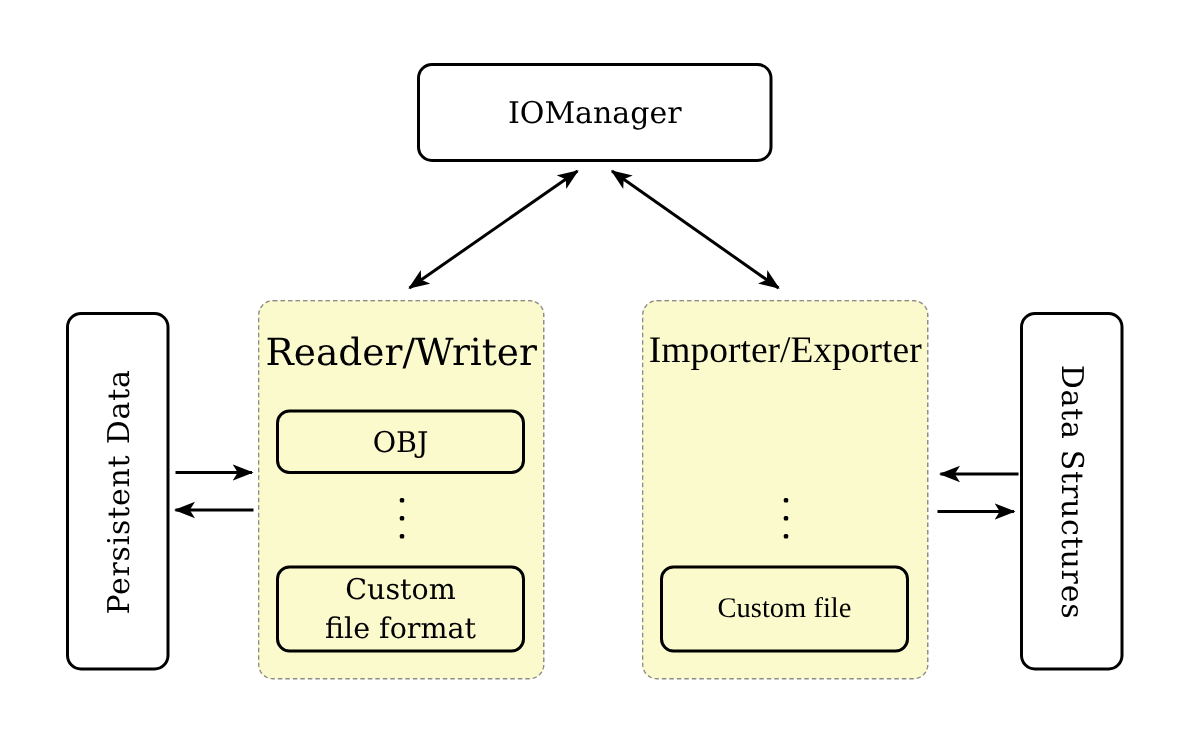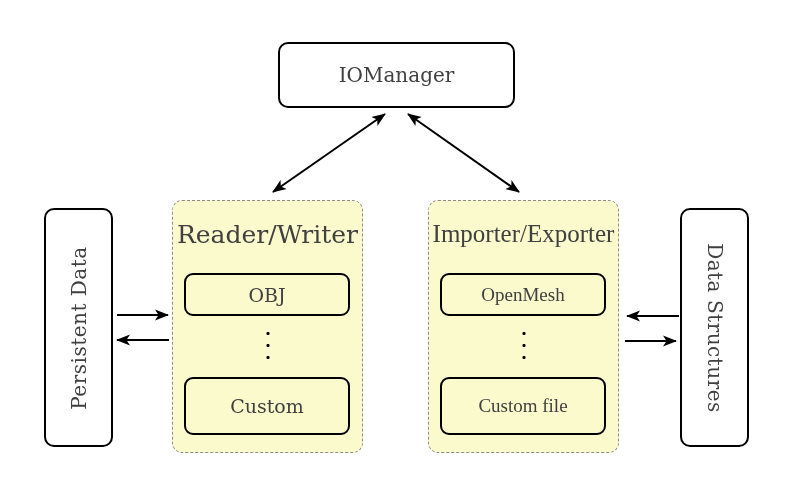--- a/index.html
+++ b/index.html
@@ -2,21 +2,21 @@
 <html><head>
 <meta charset="utf-8">
 <style>
   html, body { margin: 0; padding: 0; background: #ffffff; }
   .canvas {
     position: relative;
     width: 800px;
     height: 489px;
     background: #ffffff;
     font-family: "DejaVu Serif", "Liberation Serif", serif;
-    color: #404040;
+    color: #000000;
     overflow: hidden;
   }
   .node {
     position: absolute;
     border: 2.5px solid #000000;
     border-radius: 10px;
     background: #ffffff;
     display: flex;
     align-items: center;
     justify-content: center;
@@ -112,29 +112,26 @@
       <span class="line">OBJ</span>
       <span class="line"></span>
     </div>
     <div class="vdots">
         <i></i>
         <i></i>
         <i></i>
       </div>
     <div class="item-box item-bottom">
       <span class="line">Custom</span>
+      <span class="line">file format</span>
     </div>
   </div>
 
   <div class="group group-ie">
     <div class="group-title">Importer/Exporter</div>
-    <div class="item-box item-top">
-      <span class="line">OpenMesh</span>
-      <span class="line"></span>
-    </div>
     <div class="vdots">
         <i></i>
         <i></i>
         <i></i>
       </div>
     <div class="item-box item-bottom">
       <span class="line">Custom file</span>
     </div>
   </div>
 

